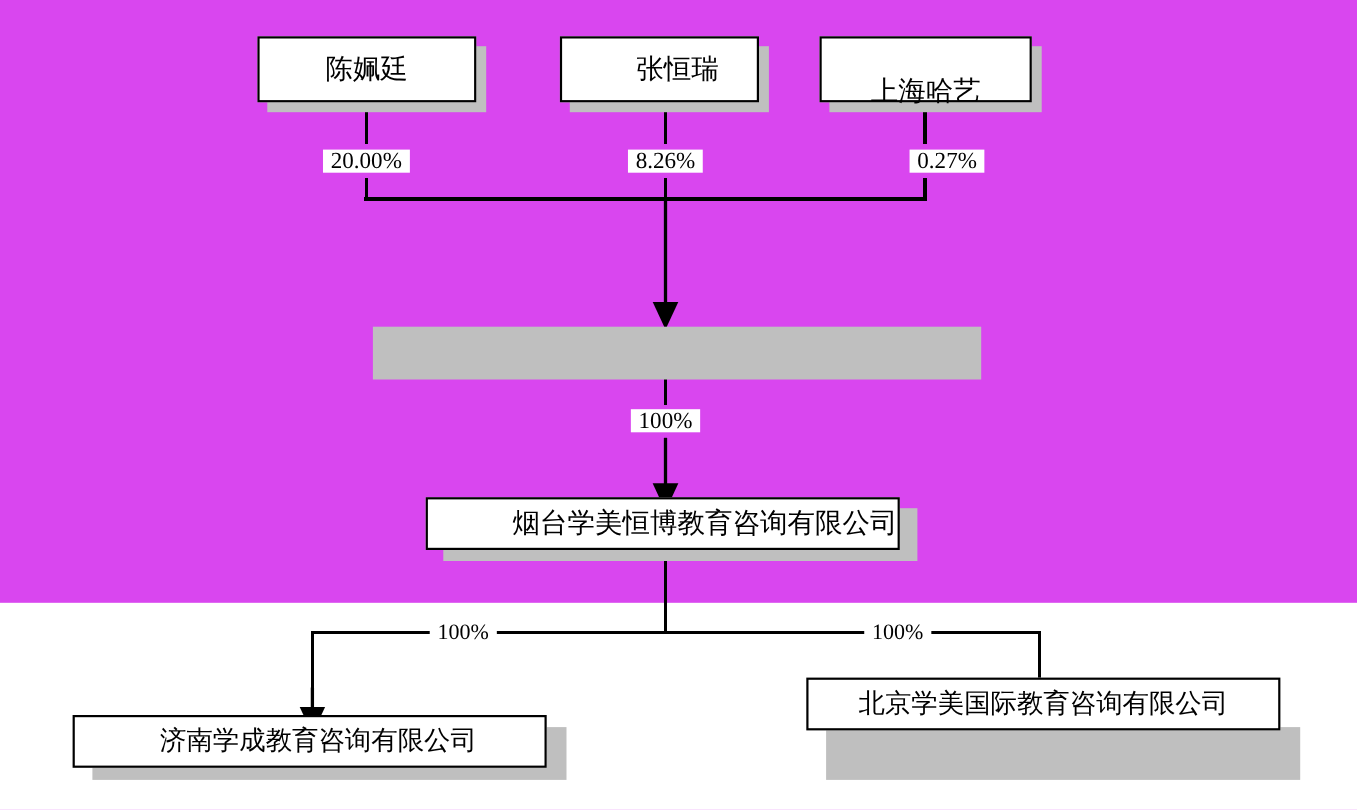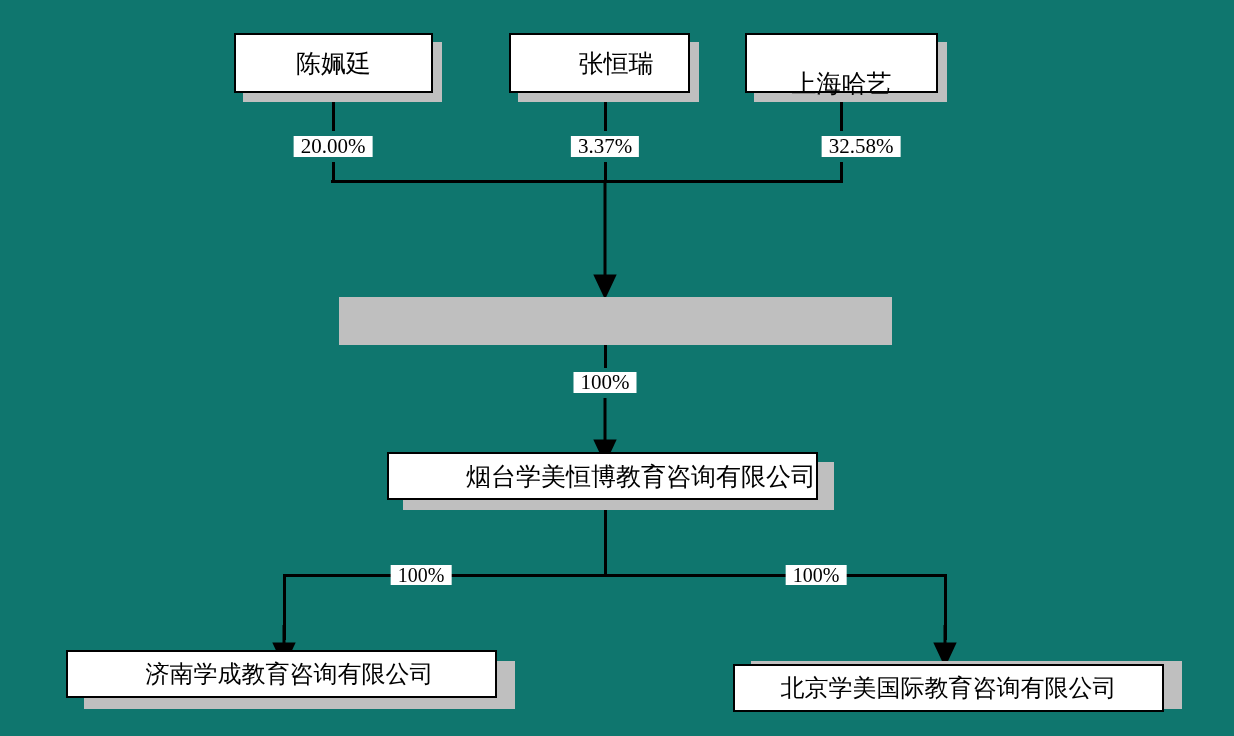--- a/index.html
+++ b/index.html
@@ -10,22 +10,22 @@
   body {
     width: 1234px;
     height: 736px;
     font-family: "Liberation Serif", "DejaVu Serif", serif;
     overflow: hidden;
     position: relative;
   }
   #chart-root {
     position: relative;
     width: 1234px;
-    height: 736px;
-    background: #0f766e;
+    height: 548px;
+    background: #d946ef;
   }
   #connectors {
     position: absolute;
     left: 0;
     top: 0;
     width: 1234px;
     height: 736px;
   }
   .node {
     position: absolute;
@@ -128,34 +128,34 @@
 
   <div class="node" style="left:509px; top:33px; width:181px; height:60px;padding-left:33px;">
     <span class="node-label" style="font-size:25px;">张恒瑞</span>
   </div>
 
   <div class="node" style="left:745px; top:33px; width:193px; height:60px;">
     <span class="node-label" style="font-size:25px;margin-top:40px;">上海哈艺</span>
   </div>
 
   <div class="pct pct-top" style="left:333px; top:136px; transform:translateX(-50%);">20.00%</div>
-  <div class="pct pct-top" style="left:605px; top:136px; transform:translateX(-50%);">3.37%</div>
-  <div class="pct pct-top" style="left:861px; top:136px; transform:translateX(-50%);">32.58%</div>
+  <div class="pct pct-top" style="left:605px; top:136px; transform:translateX(-50%);">8.26%</div>
+  <div class="pct pct-top" style="left:861px; top:136px; transform:translateX(-50%);">0.27%</div>
 
 
   <div class="pct pct-mid" style="left:605px; top:372px; transform:translateX(-50%);">100%</div>
 
   <div class="node" style="left:387px; top:452px; width:431px; height:48px;justify-content:flex-end;">
     <span class="node-label" style="font-size:25px;">烟台学美恒博教育咨询有限公司</span>
   </div>
 
   <div class="pct pct-bot" style="left:421px; top:565px; transform:translateX(-50%);">100%</div>
   <div class="pct pct-bot" style="left:816px; top:565px; transform:translateX(-50%);">100%</div>
 
   <div class="node" style="left:66px; top:650px; width:431px; height:48px;padding-left:16px;">
     <span class="node-label" style="font-size:24px;">济南学成教育咨询有限公司</span>
   </div>
 
-  <div class="node" style="left:733px; top:664px; width:431px; height:48px;">
+  <div class="node" style="left:733px; top:616px; width:431px; height:48px;">
     <span class="node-label" style="font-size:24px;">北京学美国际教育咨询有限公司</span>
   </div>
 
 </div>
 
 </body></html>

